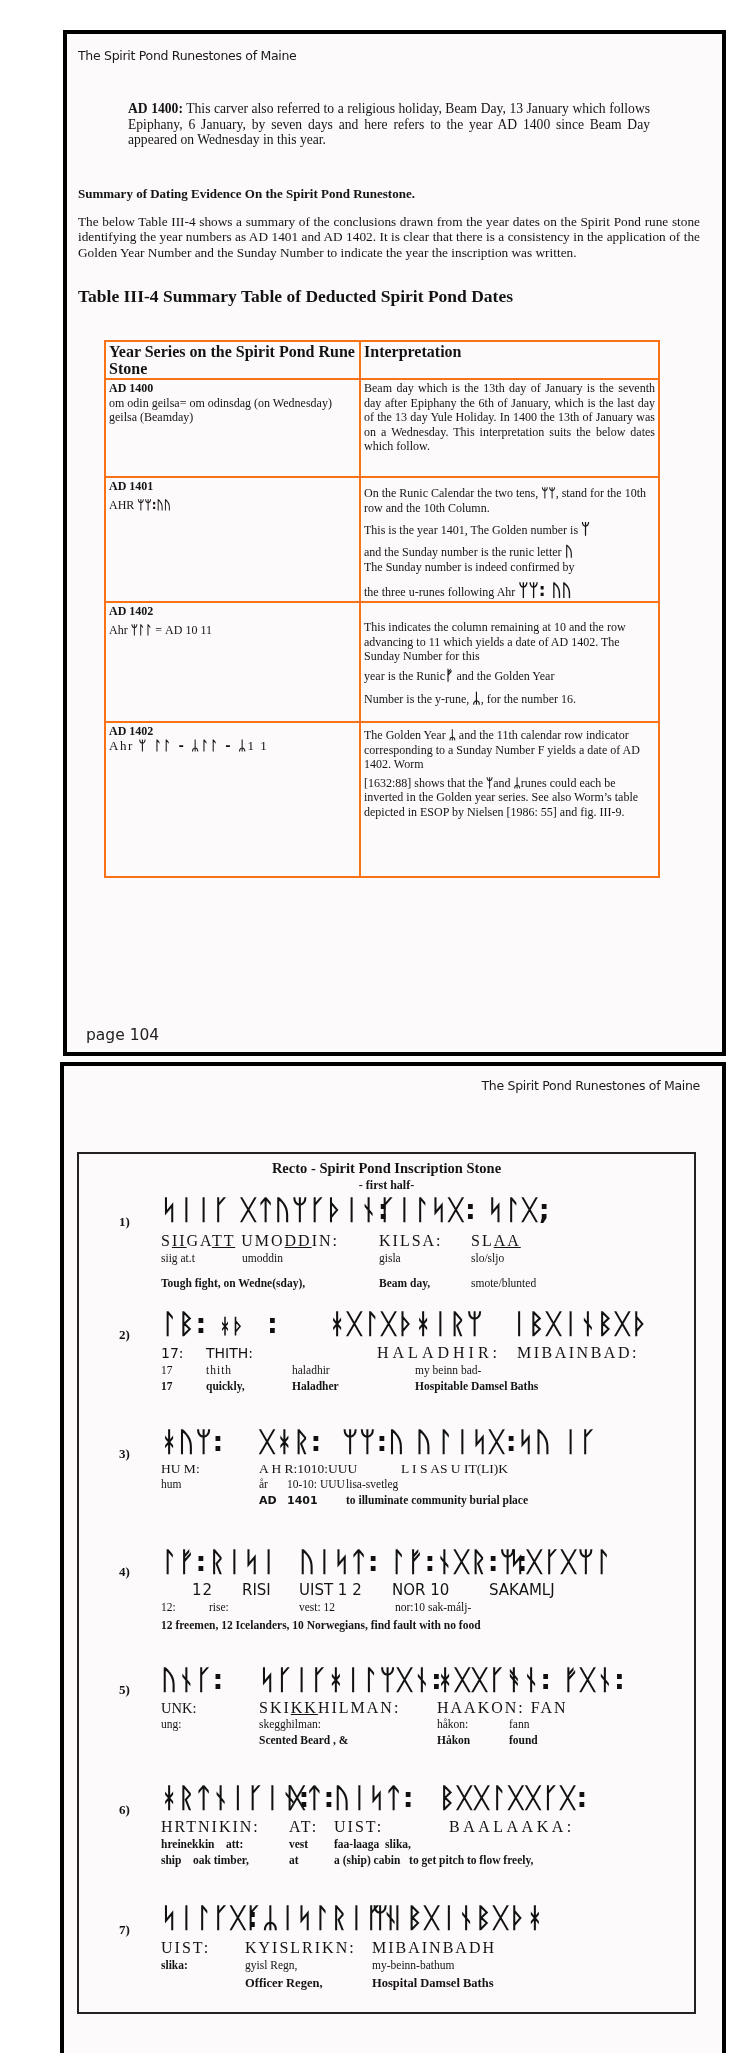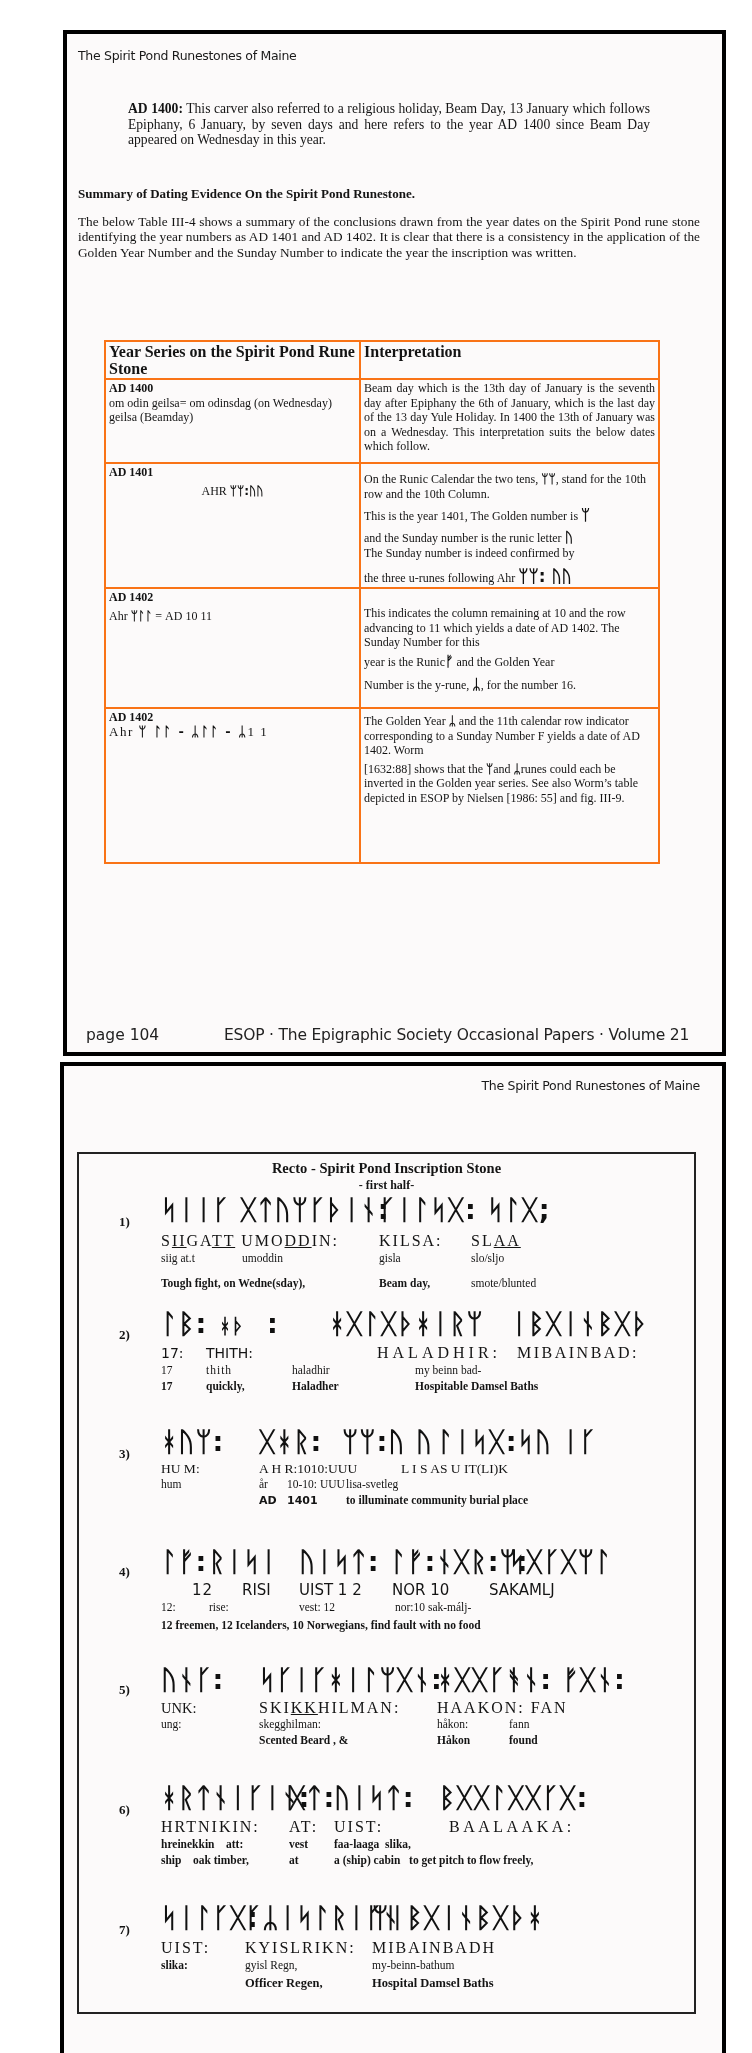--- a/index.html
+++ b/index.html
@@ -38,38 +38,39 @@
   <div class="abs sans runningHead" style="left:11px;top:14px;">The Spirit Pond Runestones of Maine</div>
 
   <div class="abs para" style="left:61px;top:67px;width:522px;text-align:justify;">
     <span class="bold">AD 1400:</span><span> This carver also referred to a religious holiday, Beam Day, 13 January which follows Epiphany, 6 January, by seven days and here refers to the year AD 1400 since Beam Day appeared on Wednesday in this year.</span>
   </div>
 
   <div class="abs para bold" style="left:11px;top:152px;font-size:13px;">Summary of Dating Evidence On the Spirit Pond Runestone.</div>
 
   <div class="abs para" style="left:11px;top:180px;width:622px;text-align:justify;font-size:13.3px;line-height:15.3px;">The below Table III-4 shows a summary of the conclusions drawn from the year dates on the Spirit Pond rune stone identifying the year numbers as AD 1401 and AD 1402. It is clear that there is a consistency in the application of the Golden Year Number and the Sunday Number to indicate the year the inscription was written.</div>
 
+  <div class="abs bold" style="left:11px;top:252px;font-size:17.5px;">Table III-4 Summary Table of Deducted Spirit Pond Dates</div>
 
   <table id="t34">
     <tbody>
         <tr>
       <th class="c1">Year Series on the Spirit Pond Rune Stone</th>
       <th>Interpretation</th>
     </tr>
-    <tr style="height:84px;">
+    <tr style="height:98px;">
       <td>
         <div class="bold">AD 1400</div>
         <div>om odin geilsa= om odinsdag (on Wednesday) geilsa (Beamday)</div>
       </td>
       <td style="text-align:justify;">Beam day which is the 13th day of January is the seventh day after Epiphany the 6th of January, which is the last day of the 13 day Yule Holiday. In 1400 the 13th of January was on a Wednesday. This interpretation suits the below dates which follow.</td>
     </tr>
     <tr style="height:125px;">
       <td>
         <div class="bold">AD 1401</div>
-        <div style="margin-top:4px;text-align:center;"><span>AHR </span><span class="rune">ᛘᛘ:ᚢᚢ</span></div>
+        <div style="margin-top:4px;"><span>AHR </span><span class="rune">ᛘᛘ:ᚢᚢ</span></div>
       </td>
       <td style="padding-top:8px;">
         <div><span>On the Runic Calendar the two tens, </span><span class="rune">ᛘᛘ</span><span>, stand for the 10th row and the 10th Column.</span></div>
         <div class="spaced" style="margin-top:3px;"><span>This is the year 1401, The Golden number is </span><span class="rune" style="font-size:15px;">ᛘ</span></div>
         <div class="spaced" style="margin-top:2px;line-height:16px;"><span>and the Sunday number is the runic letter </span><span class="rune" style="font-size:14px;">ᚢ</span></div>
         <div>The Sunday number is indeed confirmed by</div>
         <div style="margin-top:8px;"><span>the three u-runes following Ahr </span><span class="rune" style="font-size:17px;">ᛘᛘ: ᚢᚢ</span></div>
       </td>
     </tr>
     <tr style="height:120px;">
@@ -90,21 +91,20 @@
       </td>
       <td style="padding-top:5px;">
         <div><span>The Golden Year </span><span class="rune">ᛦ</span><span> and the 11th calendar row indicator corresponding to a Sunday Number F yields a date of AD 1402. Worm</span></div>
         <div style="margin-top:4px;"><span>[1632:88] shows that the </span><span class="rune">ᛘ</span><span>and </span><span class="rune">ᛦ</span><span>runes could each be inverted in the Golden year series. See also Worm’s table depicted in ESOP by Nielsen [1986: 55] and fig. III-9.</span></div>
       </td>
     </tr>
   </tbody>
     </table>
 
   <div class="abs sans" style="left:19px;top:992px;font-size:15.5px;color:#222;">page 104</div>
-  <div class="abs sans" style="left:157px;top:992px;font-size:15.5px;color:#222;letter-spacing:-0.2px;">ESOP · The Epigraphic Society Occasional Papers · Volume 21</div>
 </div>
 
 <div id="page2" class="page">
   <div class="abs sans runningHead" style="right:22px;top:12px;">The Spirit Pond Runestones of Maine</div>
 
 
   <div id="t42">
     <div class="ln bold" style="left:0;width:100%;text-align:center;top:24px;font-size:12px;">- first half-</div>
     <div class="ln bold" style="left:0;width:100%;text-align:center;top:6px;font-size:14.5px;">Recto - Spirit Pond Inscription Stone</div>
 

